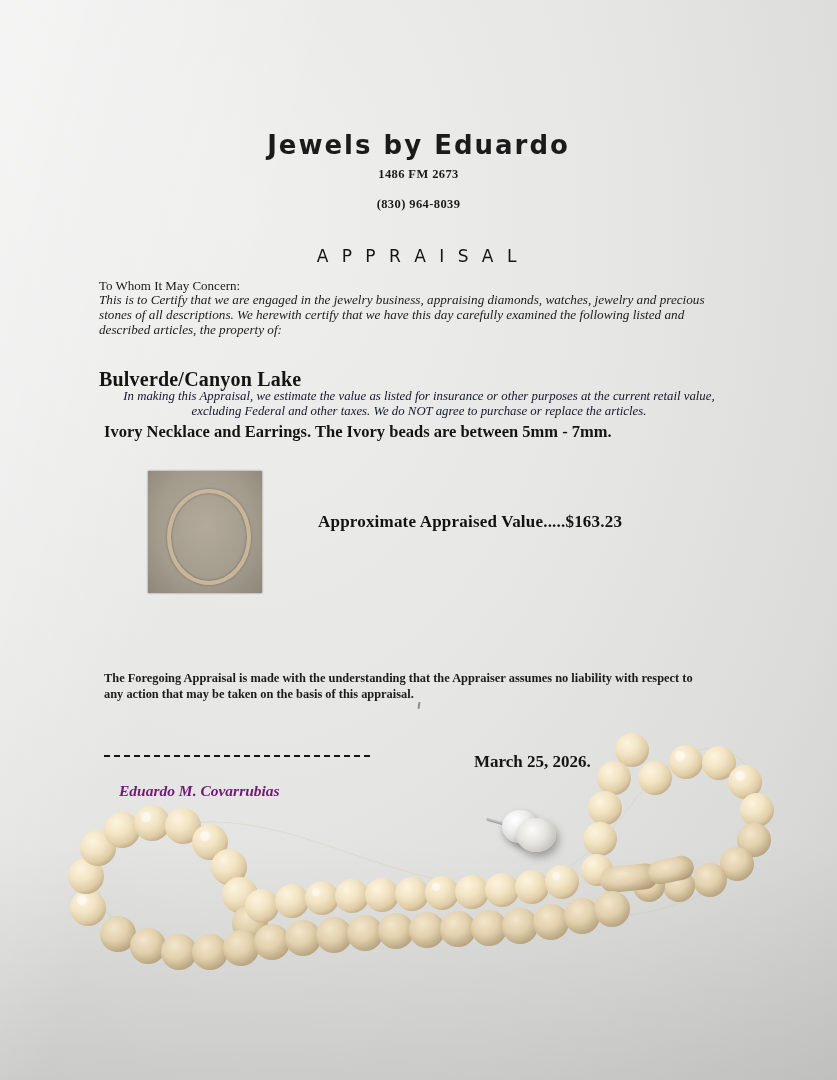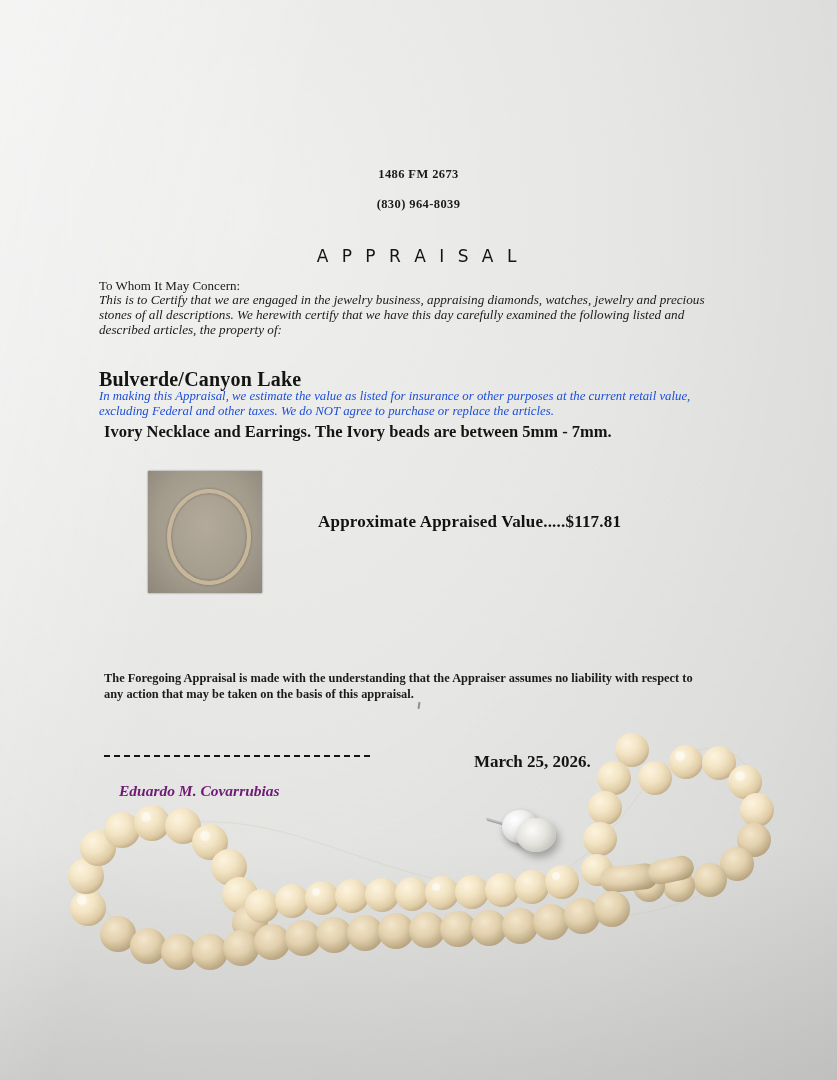--- a/index.html
+++ b/index.html
@@ -108,21 +108,22 @@
   .client-line1 { top: 343px; }
   .client-line2 { top: 368px; }
   .estimate-para {
     position: absolute;
     left: 99px;
     top: 389px;
     width: 640px;
     font-style: italic;
     font-size: 12.8px;
     line-height: 15px;
-    color: #1d4ed8;
+    color: #0f172a;
+    text-align: center;
   }
   .item-desc {
     position: absolute;
     left: 104px;
     top: 422px;
     width: 680px;
     font-weight: bold;
     font-size: 16.5px;
     color: #141414;
   }
@@ -251,40 +252,41 @@
 </style>
 </head>
 <body>
 
 <div id="page">
 
   <div id="paper"></div>
 
   <div class="doc">
 
+    <div class="company">Jewels by Eduardo</div>
     <div class="addr1">1486 FM 2673</div>
     <div class="addr3">(830) 964-8039</div>
 
     <div class="appraisal-title">A P P R A I S A L</div>
 
     <div class="to-whom">To Whom It May Concern:</div>
     <div class="body-para">This is to Certify that we are engaged in the jewelry business, appraising diamonds, watches, jewelry and precious stones of all descriptions. We herewith certify that we have this day carefully examined the following listed and described articles, the property of:</div>
 
     <div class="client-name client-line2">Bulverde/Canyon Lake</div>
 
     <div class="estimate-para">In making this Appraisal, we estimate the value as listed for insurance or other purposes at the current retail value, excluding Federal and other taxes. We do NOT agree to purchase or replace the articles.</div>
 
     <div class="item-desc">Ivory Necklace and Earrings. The Ivory beads are between 5mm - 7mm.</div>
 
     <div class="photo">
       <div class="photo-inner"></div>
       <div class="photo-ring"></div>
     </div>
 
-    <div class="appraised-value">Approximate Appraised Value.....$117.81</div>
+    <div class="appraised-value">Approximate Appraised Value.....$163.23</div>
 
     <div class="foregoing">The Foregoing Appraisal is made with the understanding that the Appraiser assumes no liability with respect to any action that may be taken on the basis of this appraisal.</div>
 
     <div class="stray-mark"></div>
 
     <div class="sig-line"></div>
     <div class="sig-name">Eduardo M. Covarrubias</div>
     <div class="date">March 25, 2026.</div>
   </div>
 

